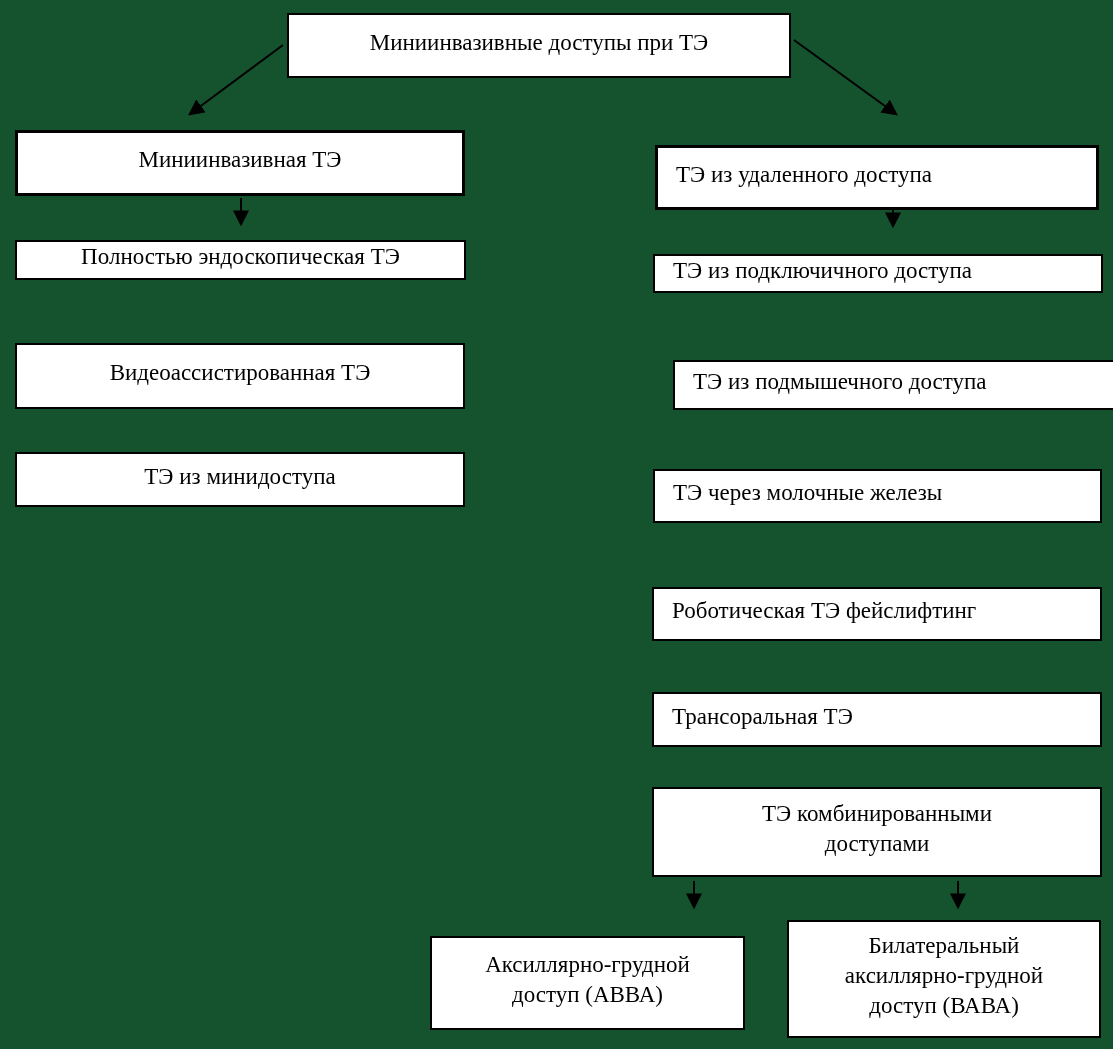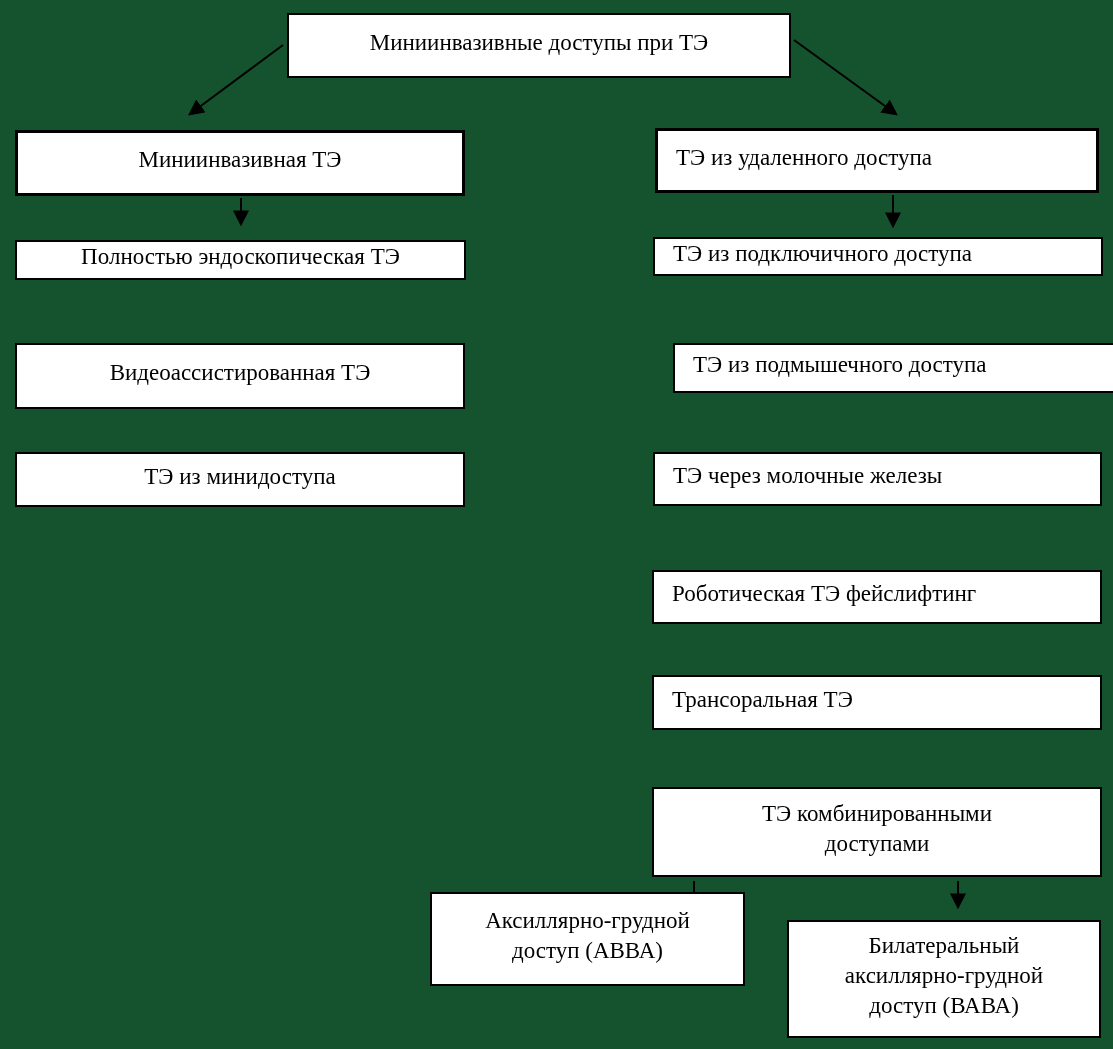--- a/index.html
+++ b/index.html
@@ -35,40 +35,41 @@
     text-align: center;
     font-size: 23px;
     line-height: 1.3;
     padding: 2px 10px 8px 10px;
   }
   .node.heavy { border-width: 3px; }
   .node.leftalign {
     justify-content: flex-start;
     text-align: left;
     padding-left: 18px;
+    margin-top: 17px;
   }
   .node.topalign {
     align-items: flex-start;
     padding-top: 12px;
   }
   
   .n-root        { left: 287px; top: 13px;  width: 504px; height: 65px; }
   .n-mini        { left: 15px;  top: 130px; width: 450px; height: 66px; }
   .n-endo        { left: 15px;  top: 240px; width: 451px; height: 40px; }
   .n-video       { left: 15px;  top: 343px; width: 450px; height: 66px; }
   .n-miniaccess  { left: 15px;  top: 452px; width: 450px; height: 55px; }
   .n-remote      { left: 655px; top: 128px; width: 444px; height: 65px; }
   .n-subclav     { left: 653px; top: 237px; width: 450px; height: 39px; }
   .n-axillary    { left: 673px; top: 343px; width: 449px; height: 50px; }
   .n-breast      { left: 653px; top: 452px; width: 449px; height: 54px; }
   .n-robotic     { left: 652px; top: 570px; width: 450px; height: 54px; }
   .n-transoral   { left: 652px; top: 675px; width: 450px; height: 55px; }
   .n-combined    { left: 652px; top: 787px; width: 450px; height: 90px; }
   .n-combined span { display: inline-block; max-width: 300px; }
-  .n-abba        { left: 430px; top: 892px; width: 315px; height: 94px; }
+  .n-abba        { left: 430px; top: 936px; width: 315px; height: 94px; }
   .n-abba span   { display: inline-block; max-width: 250px; }
   .n-baba        { left: 787px; top: 920px; width: 314px; height: 118px; }
   .n-baba span   { display: inline-block; max-width: 270px; }
   .connectors line { stroke: #000000; stroke-width: 2; }
 </style>
 </head>
 <body>
 
 <div class="canvas">
 

